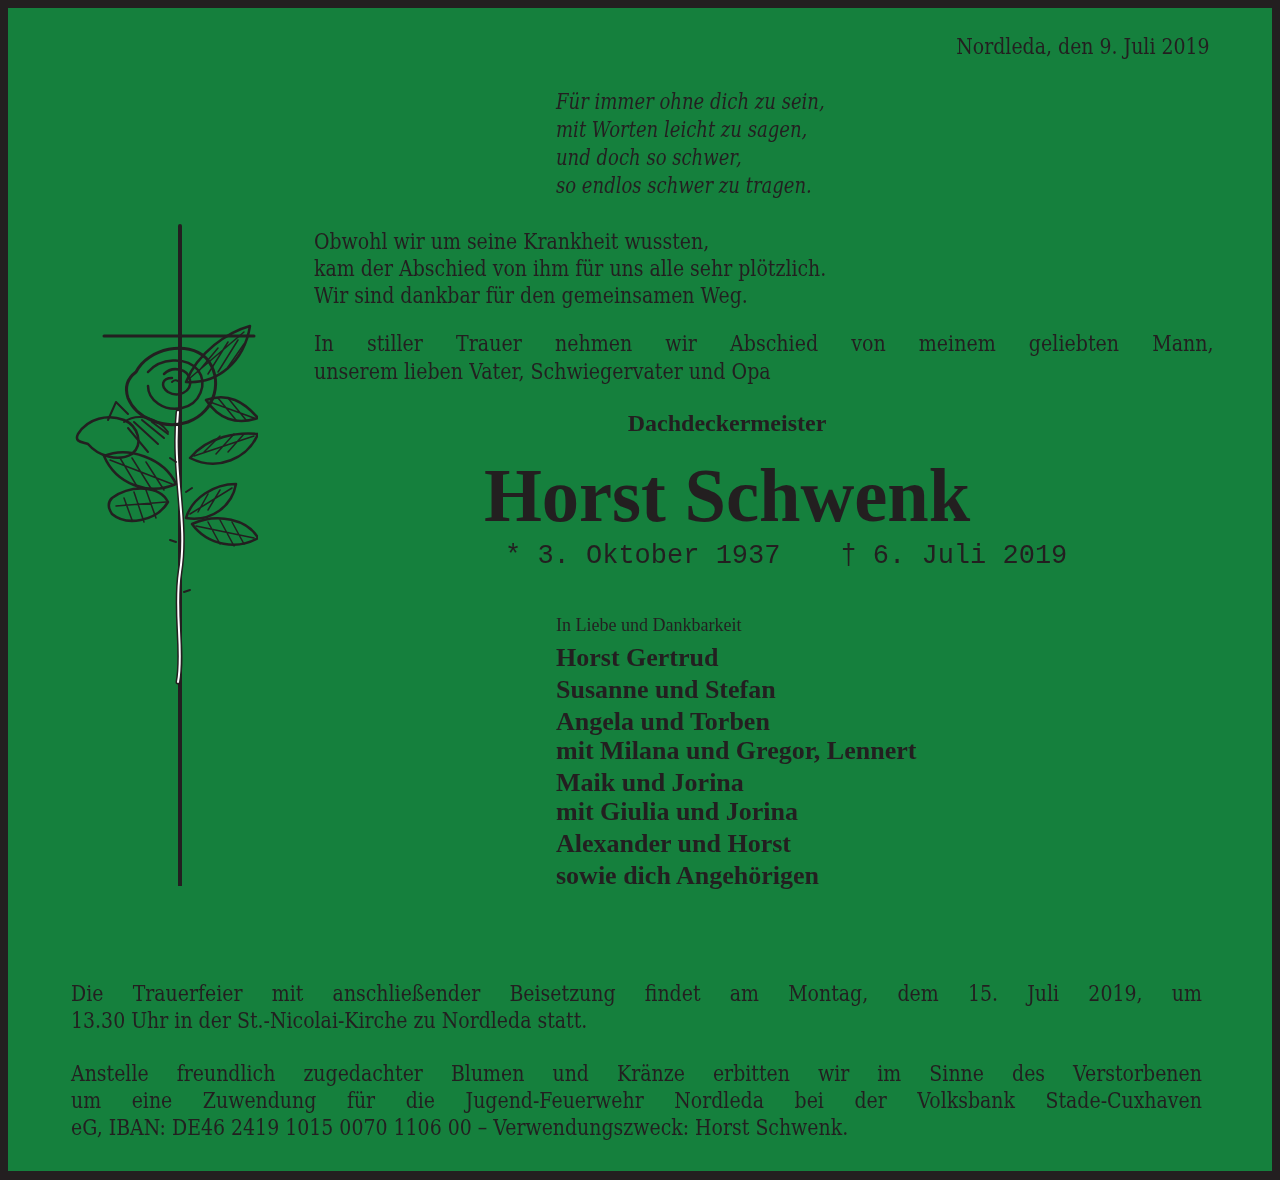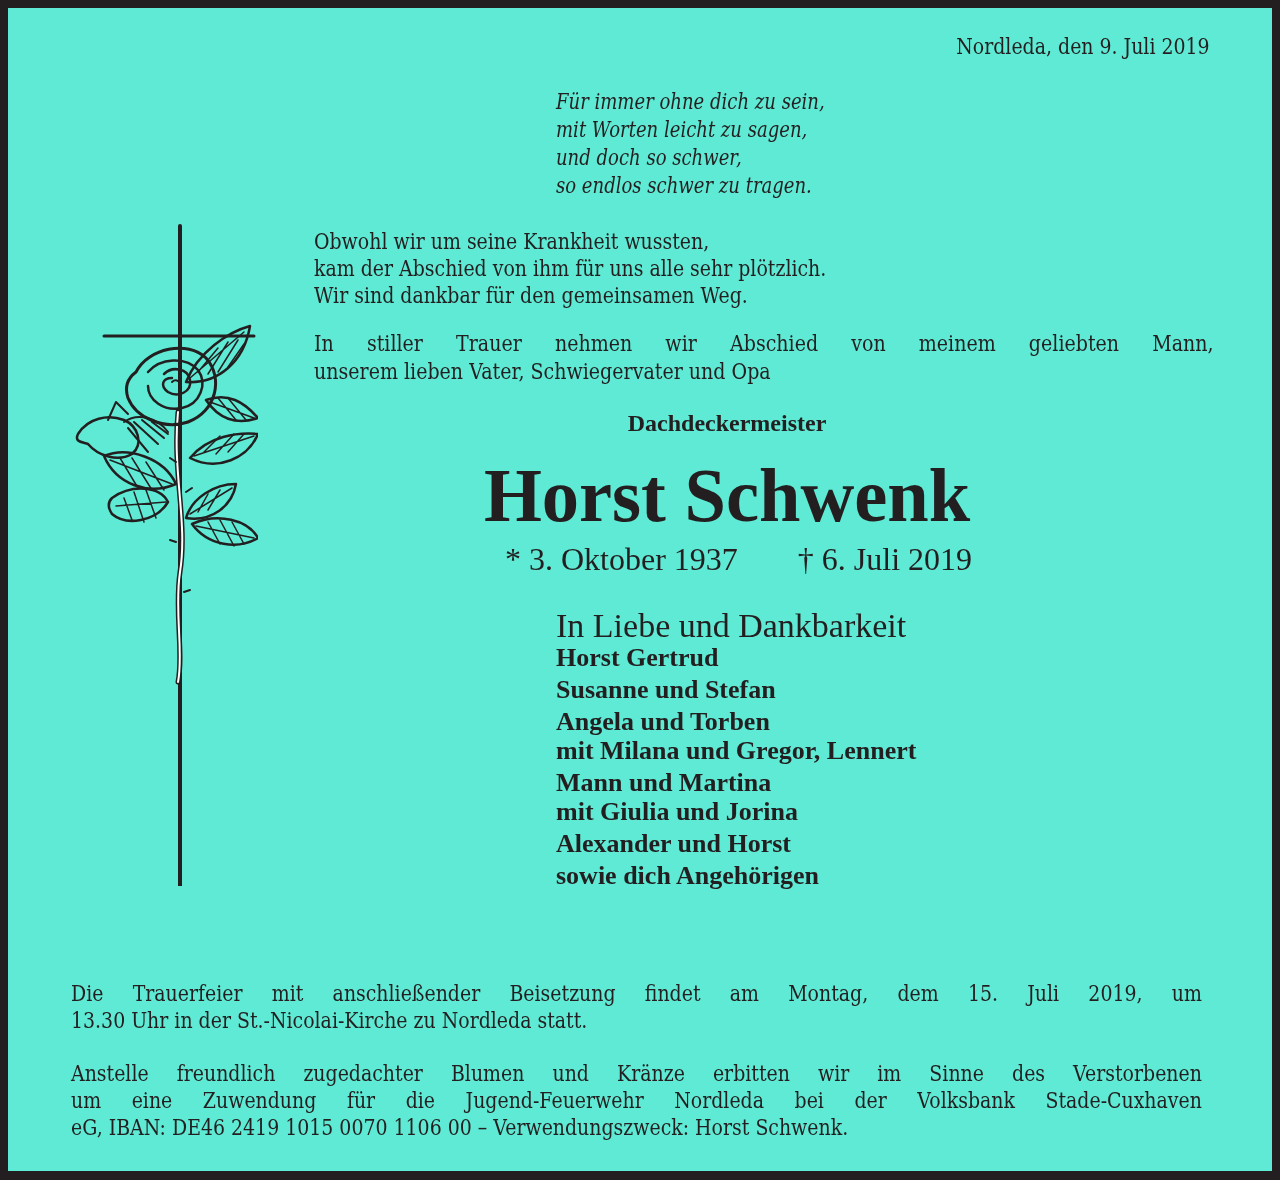--- a/index.html
+++ b/index.html
@@ -1,30 +1,30 @@
 <!DOCTYPE html>
 <html><head>
 <meta charset="utf-8">
 <style>
   html, body { margin:0; padding:0; }
   body { width:1280px; height:1180px; background:#231f20; position:relative; overflow:hidden; }
-  .page { position:absolute; left:8px; top:8px; width:1264px; height:1163px; background:#5eead4; color:#231f20;
+  .page { position:absolute; left:8px; top:8px; width:1264px; height:1163px; background:#15803d; color:#231f20;
           font-family:"DejaVu Serif", serif; }
   .abs { position:absolute; white-space:nowrap; }
   .date-line { right:62px; top:26px; font-size:22px; transform:scaleX(0.86); transform-origin:right top; }
   .poem { left:548px; top:80px; font-size:22px; line-height:28px; font-style:italic; transform:scaleX(0.82); transform-origin:left top; }
   .intro { left:306px; top:220px; font-size:22px; line-height:27px; transform:scaleX(0.86); transform-origin:left top; }
   .mourn { left:306px; top:322px; width:1040px; font-size:22px; line-height:28px; transform:scaleX(0.865); transform-origin:left top; }
   .mourn .l1 { display:block; text-align:justify; text-align-last:justify; white-space:normal; }
   .profession { left:0; width:1438px; text-align:center; top:402px; font-family:"Liberation Serif", serif; font-weight:bold; font-size:24px; }
   .name { left:0; width:1438px; text-align:center; top:444px; font-family:"Liberation Serif", serif; font-weight:bold; font-size:76px; letter-spacing:0px; transform:scaleX(0.98); }
-  .dates { left:497px; top:533px; font-family:Liberation Serif, serif; font-size:32px; }
+  .dates { left:497px; top:533px; font-family:Liberation Mono, monospace; font-size:27px; }
   .dates .died { margin-left:60px; }
   .family { left:548px; top:603px; font-family:"Liberation Serif", serif; font-size:26px; line-height:29px; }
-  .family .dank { display:block; margin-bottom:3px; font-weight:normal; font-size:34px; }
+  .family .dank { display:block; margin-bottom:3px; font-weight:normal; font-size:18px; }
   .family .grp { display:block; font-weight:bold; margin-bottom:3px; }
   .family .grp span { display:block; }
   .ceremony { left:63px; top:972px; width:1315px; font-size:22px; line-height:27px; transform:scaleX(0.86); transform-origin:left top; white-space:normal; }
   .ceremony .j { display:block; text-align:justify; text-align-last:justify; }
   .donation { left:63px; top:1052px; width:1315px; font-size:22px; line-height:27px; transform:scaleX(0.86); transform-origin:left top; white-space:normal; }
   .donation .j { display:block; text-align:justify; text-align-last:justify; }
   .donation .last { display:block; }
   .emblem { position:absolute; left:60px; top:214px; width:190px; height:664px; }
 </style>
 </head>
@@ -106,21 +106,21 @@
       <span>Horst Gertrud</span>
     </div>
     <div class="grp">
       <span>Susanne und Stefan</span>
     </div>
     <div class="grp">
       <span>Angela und Torben</span>
       <span>mit Milana und Gregor, Lennert</span>
     </div>
     <div class="grp">
-      <span>Mann und Martina</span>
+      <span>Maik und Jorina</span>
       <span>mit Giulia und Jorina</span>
     </div>
     <div class="grp">
       <span>Alexander und Horst</span>
     </div>
     <div class="grp">
       <span>sowie dich Angehörigen</span>
     </div>
   </div>
 

